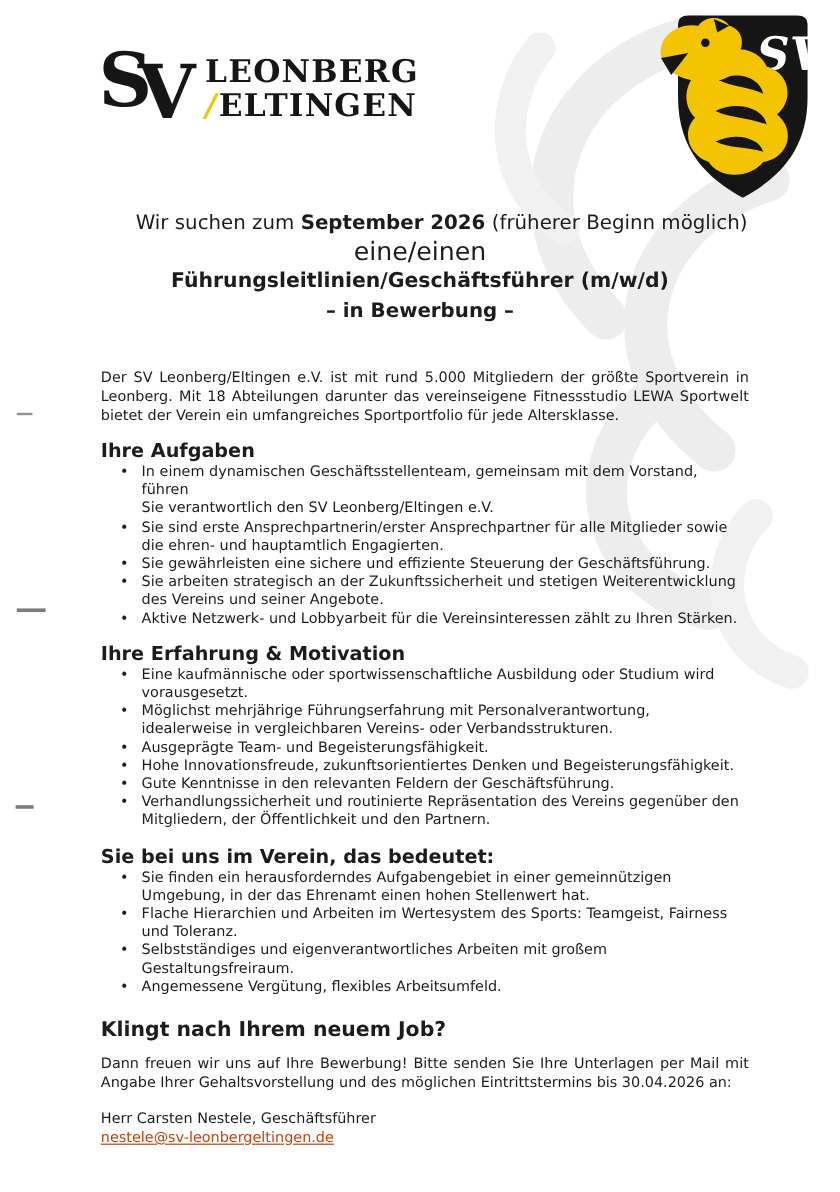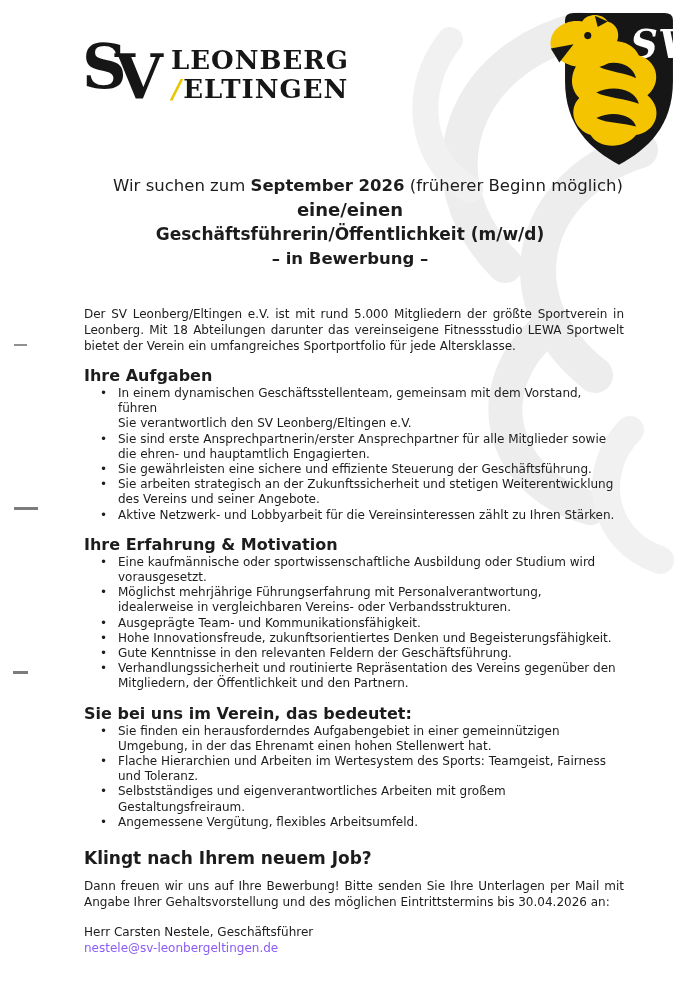--- a/index.html
+++ b/index.html
@@ -22,47 +22,47 @@
   .mark1 { left:14px; top:344px; width:13px; height:2px; background:#909090; }
   .mark2 { left:14px; top:507px; width:24px; height:3px; background:#7c7c7c; }
   .mark3 { left:13px; top:671px; width:15px; height:3px; background:#7c7c7c; }
   
   .header { position: relative; height: 168px; z-index: 2; }
   .textlogo { position: absolute; left: 82px; top: 36px; display: flex; align-items: flex-start; }
   .sv-mark { font-family: "DejaVu Serif", serif; font-weight: bold; color:#161616; line-height: 1; }
   .sv-mark .s { font-size: 62px; display: inline-block; }
   .sv-mark .v { font-size: 62px; display: inline-block; margin-left: -12px; transform: translateY(10px); }
   .wordmark { margin-left: 8px; margin-top: 10px; font-family: "DejaVu Serif", serif; font-weight: bold; color:#161616; }
-  .wordmark .row { font-size: 26px; line-height: 29px; letter-spacing: 1px; white-space: nowrap; text-align: center; }
+  .wordmark .row { font-size: 26px; line-height: 29px; letter-spacing: 1px; white-space: nowrap; }
   .wordmark .slash { color: #ecc500; font-style: italic; font-weight: bold; margin-right: 1px; }
   .crest { position: absolute; left: 548px; top: 10px; width: 142px; height: 162px; }
   
   .headline { position: relative; z-index: 2; text-align: center; margin-top: 6px; }
   .hl1 { font-size: 16.5px; line-height: 24px; padding-left: 36px; }
   .hl1 b { font-weight: bold; }
-  .hl2 { font-size: 18px; line-height: 24px; font-weight: bold; }
+  .hl2 { font-size: 21px; line-height: 24px; }
   .hl3 { font-size: 17px; line-height: 25px; font-weight: bold; }
   .hl4 { font-size: 16.5px; line-height: 23px; font-weight: bold; }
   
   .content { position: relative; z-index: 2; margin-left: 84px; width: 540px; font-size: 12px; margin-top: 36px; }
   .intro { margin-top: 12px; line-height: 16px; }
   .jline { text-align: justify; text-align-last: justify; }
   .sec-heading { font-size: 16px; font-weight: bold; margin: 14px 0 2px 0; line-height: 16px; }
   ul.bullets { list-style: none; margin: 0; padding: 0; }
   ul.bullets li {
     position: relative; padding-left: 34px; line-height: 15.2px; margin: 0;
   }
   ul.bullets li::before {
     content: "\2022"; position: absolute; left: 16px; top: 0; font-size: 12px;
   }
   .btxt { white-space: pre-line; }
   .closing-heading { font-size: 17px; font-weight: bold; margin-top: 20px; line-height: 16px; }
   .closing-para { margin-top: 12px; line-height: 16px; }
   .contact { margin-top: 14px; line-height: 16px; }
-  .email-link { color: #8b5cf6; cursor: pointer; }
+  .email-link { color: #c2410c; text-decoration: underline; cursor: pointer; }
 </style>
 </head>
 <body>
 
 <div class="page">
 
   <div class="watermark">
     <svg width="370" height="620" viewBox="0 0 370 620">
       <path d="M250,30 C130,60 90,180 175,265" stroke="#ededed" stroke-width="36" fill="none" stroke-linecap="round"></path>
       <path d="M310,150 C200,185 170,300 265,375" stroke="#ededed" stroke-width="36" fill="none" stroke-linecap="round"></path>
@@ -97,21 +97,21 @@
         <path d="M2,27 L18,24 L8,37 Z" fill="#161616"></path>
         <circle cx="28" cy="18" r="2.5" fill="#161616"></circle>
         <path d="M33,4 L42,8 L35,12 Z" fill="#161616"></path>
       </svg>
     </div>
   </div>
 
   <div class="headline">
     <div class="hl1"><span>Wir suchen zum </span><b>September 2026</b><span> (früherer Beginn möglich)</span></div>
     <div class="hl2">eine/einen</div>
-    <div class="hl3">Geschäftsführerin/Öffentlichkeit (m/w/d)</div>
+    <div class="hl3">Führungsleitlinien/Geschäftsführer (m/w/d)</div>
     <div class="hl4">– in Bewerbung –</div>
   </div>
 
   <div class="content">
 
     <div class="intro">
       <div class="jline">Der SV Leonberg/Eltingen e.V. ist mit rund 5.000 Mitgliedern der größte Sportverein in</div>
       <div class="jline">Leonberg. Mit 18 Abteilungen darunter das vereinseigene Fitnessstudio LEWA Sportwelt</div>
       <div>bietet der Verein ein umfangreiches Sportportfolio für jede Altersklasse.</div>
     </div>
@@ -127,21 +127,21 @@
 des Vereins und seiner Angebote.</span></li>
       <li><span class="btxt">Aktive Netzwerk- und Lobbyarbeit für die Vereinsinteressen zählt zu Ihren Stärken.</span></li>
     </ul>
 
     <div class="sec-heading">Ihre Erfahrung &amp; Motivation</div>
     <ul class="bullets">
       <li><span class="btxt">Eine kaufmännische oder sportwissenschaftliche Ausbildung oder Studium wird
 vorausgesetzt.</span></li>
       <li><span class="btxt">Möglichst mehrjährige Führungserfahrung mit Personalverantwortung,
 idealerweise in vergleichbaren Vereins- oder Verbandsstrukturen.</span></li>
-      <li><span class="btxt">Ausgeprägte Team- und Kommunikationsfähigkeit.</span></li>
+      <li><span class="btxt">Ausgeprägte Team- und Begeisterungsfähigkeit.</span></li>
       <li><span class="btxt">Hohe Innovationsfreude, zukunftsorientiertes Denken und Begeisterungsfähigkeit.</span></li>
       <li><span class="btxt">Gute Kenntnisse in den relevanten Feldern der Geschäftsführung.</span></li>
       <li><span class="btxt">Verhandlungssicherheit und routinierte Repräsentation des Vereins gegenüber den
 Mitgliedern, der Öffentlichkeit und den Partnern.</span></li>
     </ul>
 
     <div class="sec-heading">Sie bei uns im Verein, das bedeutet:</div>
     <ul class="bullets">
       <li><span class="btxt">Sie finden ein herausforderndes Aufgabengebiet in einer gemeinnützigen
 Umgebung, in der das Ehrenamt einen hohen Stellenwert hat.</span></li>

